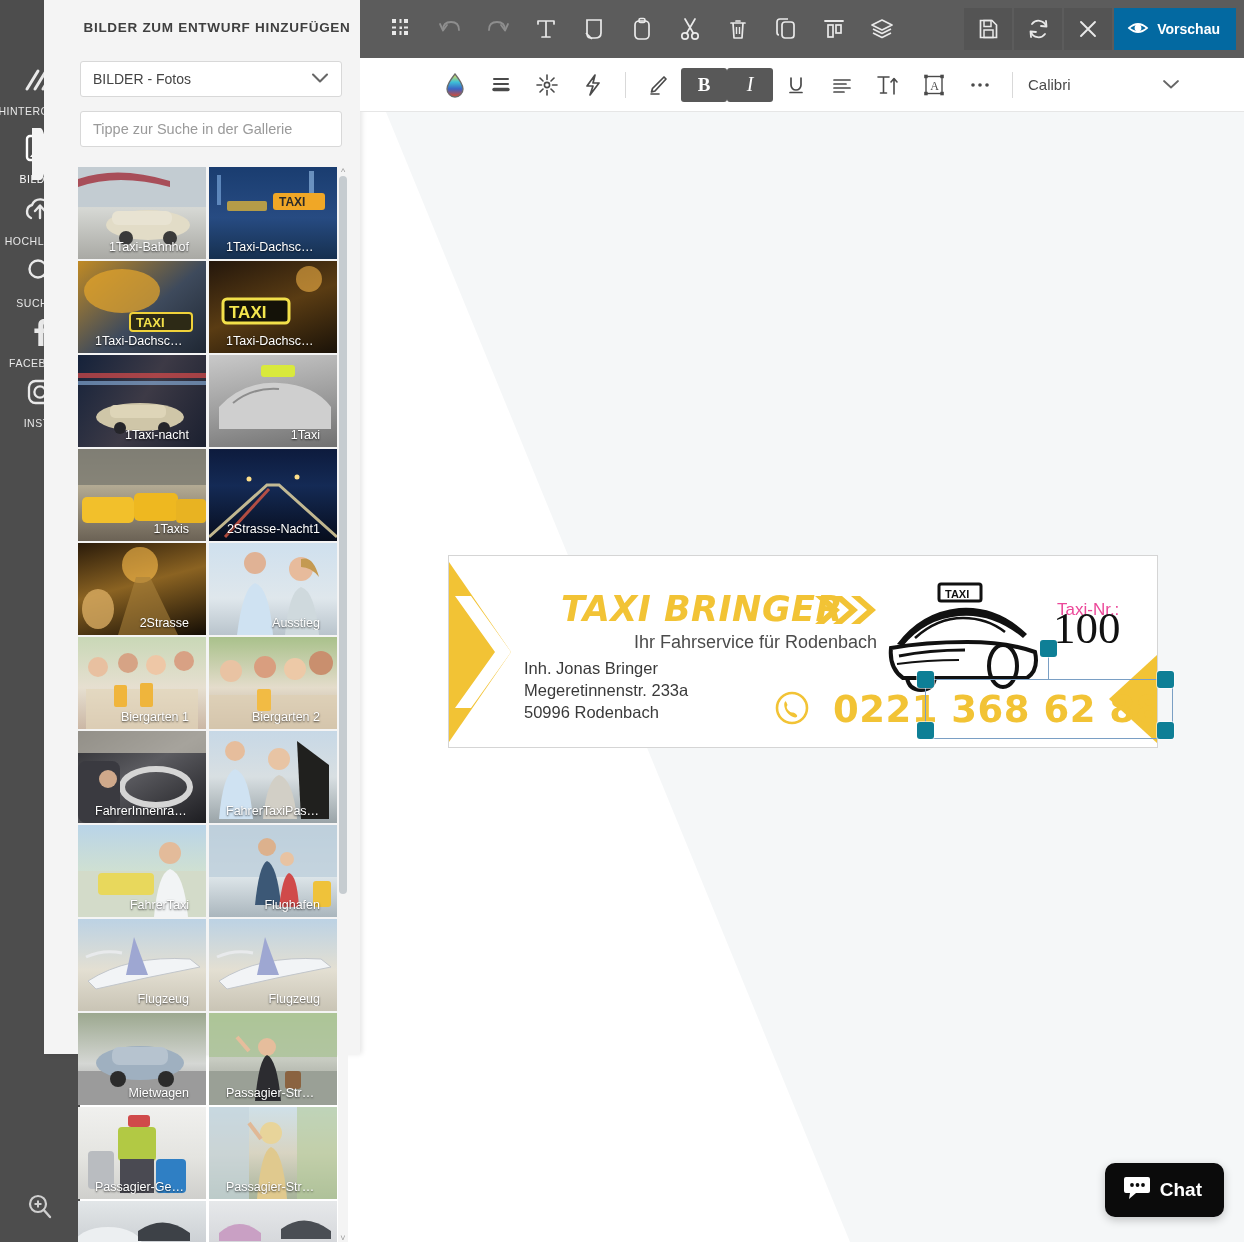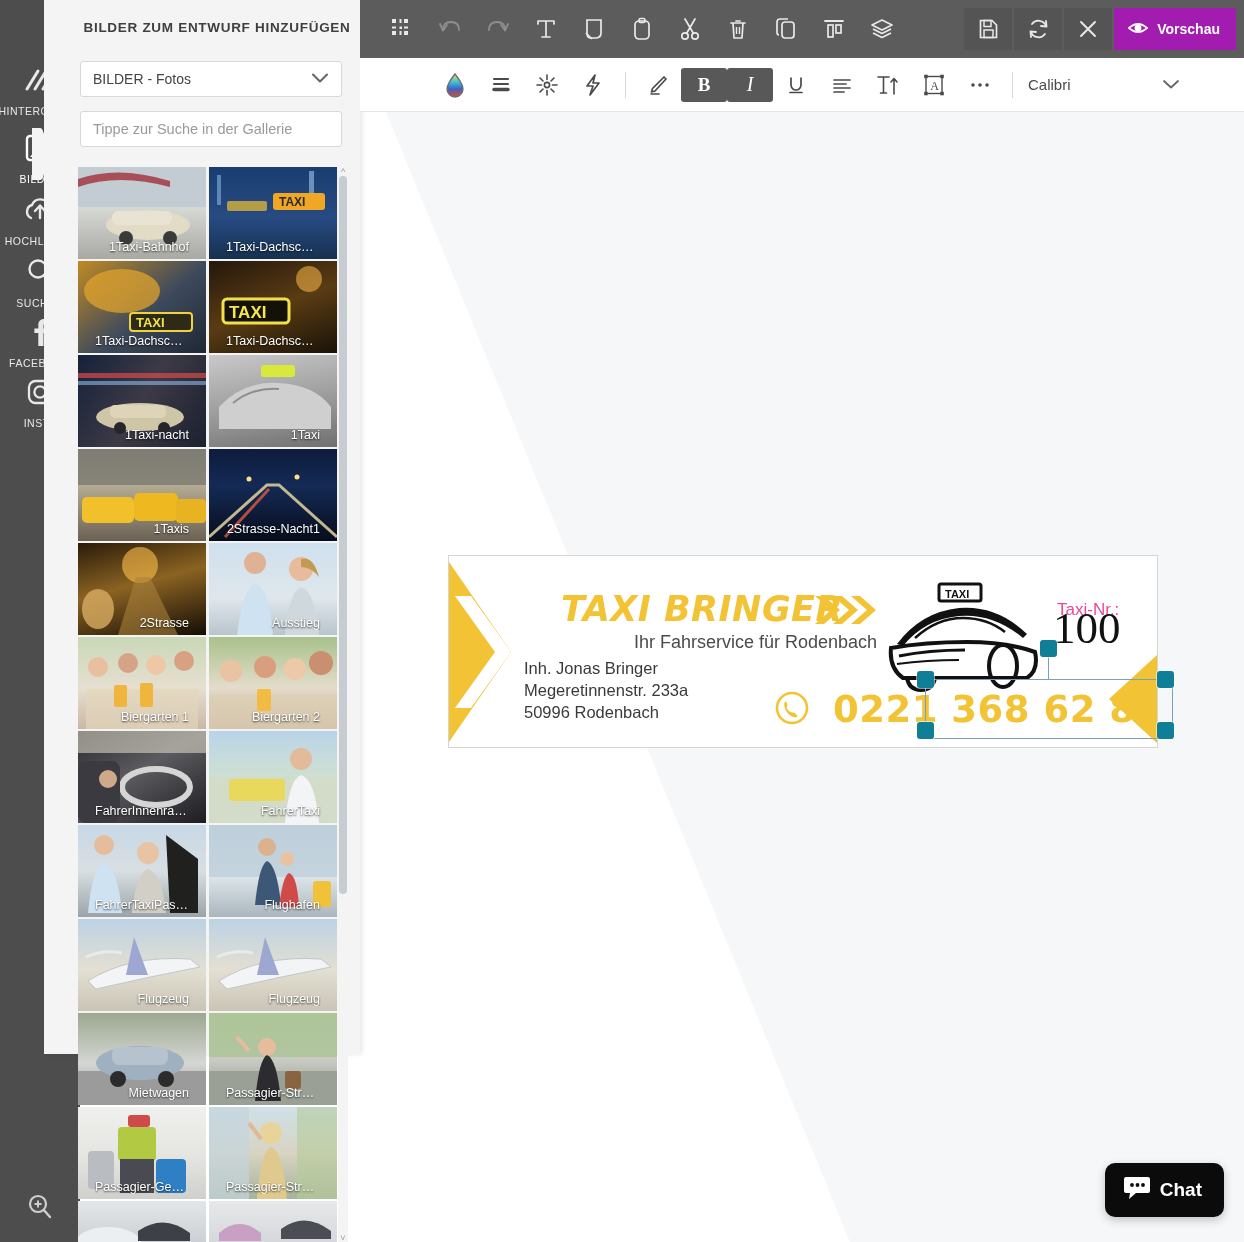--- a/index.html
+++ b/index.html
@@ -102,21 +102,21 @@
     background: #5c5c5c; display: flex; align-items: center; z-index: 4;
   }
   .tbtn {
     width: 48px; height: 42px; display: flex; align-items: center;
     justify-content: center; color: #e9e9e9; cursor: pointer;
   }
   .tbtn.dim { color: #8e8e8e; cursor: default; }
   .tb1 .spacer { flex: 1; }
   .tbtn.boxed { background: #545454; width: 48px; height: 42px; margin-right: 2px; }
   .preview-btn {
-    background: #a21caf; color: #fff; height: 42px;
+    background: #0369a1; color: #fff; height: 42px;
     display: flex; align-items: center; gap: 8px;
     padding: 0 16px 0 13px; margin-right: 8px; cursor: pointer;
     font-size: 14px; font-weight: bold;
   }
 
   
   .tb2 {
     position: absolute; left: 360px; top: 58px; width: 884px; height: 54px;
     background: #fff; display: flex; align-items: center; z-index: 4;
     border-bottom: 1px solid #e6e6e6;
@@ -468,42 +468,42 @@
               <rect x="0" y="0" width="128" height="22" fill="#d9d4c4" opacity=".6"></rect>
               <ellipse cx="78" cy="56" rx="34" ry="18" fill="none" stroke="#d5d5d5" stroke-width="6"></ellipse>
               <rect x="0" y="30" width="42" height="62" rx="8" fill="#3a3a40"></rect>
               <circle cx="30" cy="48" r="9" fill="#cfa98b"></circle>
             </svg>
         </div>
         <div class="cap">FahrerInnenraum</div>
       </div>
 
       <div class="thumb">
-        <div class="img" style="background:linear-gradient(180deg,#b9d4e8 0%,#cfe0d2 50%,#9fb494 100%)">
-          <svg width="128" height="92" viewBox="0 0 128 92">
-              <rect x="0" y="46" width="128" height="46" fill="#d3dbc9"></rect>
-              <rect x="20" y="48" width="56" height="22" rx="4" fill="#e8d85c"></rect>
-              <circle cx="92" cy="28" r="11" fill="#e3bb9a"></circle>
-              <path d="M76 92 Q80 48 92 44 Q106 48 110 92Z" fill="#f2f4f5"></path>
-            </svg>
-        </div>
-        <div class="cap">FahrerTaxi</div>
-      </div>
-
-      <div class="thumb">
         <div class="img" style="background:linear-gradient(180deg,#c7d8e6 0%,#d8dfe2 50%,#9aa4a8 100%)">
           <svg width="128" height="92" viewBox="0 0 128 92">
               <circle cx="26" cy="20" r="10" fill="#e6bd9c"></circle>
               <path d="M10 88 Q14 42 26 38 Q40 42 44 88Z" fill="#cfe2f2"></path>
               <circle cx="70" cy="28" r="11" fill="#e8c4a4"></circle>
               <path d="M54 88 Q58 48 70 44 Q84 48 88 88Z" fill="#d2cfc6"></path>
               <path d="M88 10 L120 34 L120 88 L92 88Z" fill="#20201e"></path>
             </svg>
         </div>
         <div class="cap">FahrerTaxiPassag...</div>
+      </div>
+
+      <div class="thumb">
+        <div class="img" style="background:linear-gradient(180deg,#b9d4e8 0%,#cfe0d2 50%,#9fb494 100%)">
+          <svg width="128" height="92" viewBox="0 0 128 92">
+              <rect x="0" y="46" width="128" height="46" fill="#d3dbc9"></rect>
+              <rect x="20" y="48" width="56" height="22" rx="4" fill="#e8d85c"></rect>
+              <circle cx="92" cy="28" r="11" fill="#e3bb9a"></circle>
+              <path d="M76 92 Q80 48 92 44 Q106 48 110 92Z" fill="#f2f4f5"></path>
+            </svg>
+        </div>
+        <div class="cap">FahrerTaxi</div>
       </div>
 
       <div class="thumb">
         <div class="img" style="background:linear-gradient(180deg,#c8d8e4 0%,#dee6ea 55%,#aab6bd 100%)">
           <svg width="128" height="92" viewBox="0 0 128 92">
               <rect x="0" y="0" width="128" height="52" fill="#b9ccd9" opacity=".7"></rect>
               <circle cx="58" cy="22" r="9" fill="#dcb18d"></circle>
               <path d="M46 80 Q50 40 58 36 Q68 40 72 80Z" fill="#3c5876"></path>
               <circle cx="78" cy="34" r="7" fill="#e8c3a2"></circle>
               <path d="M70 82 Q74 50 80 48 Q88 50 90 82Z" fill="#d04a4a"></path>

